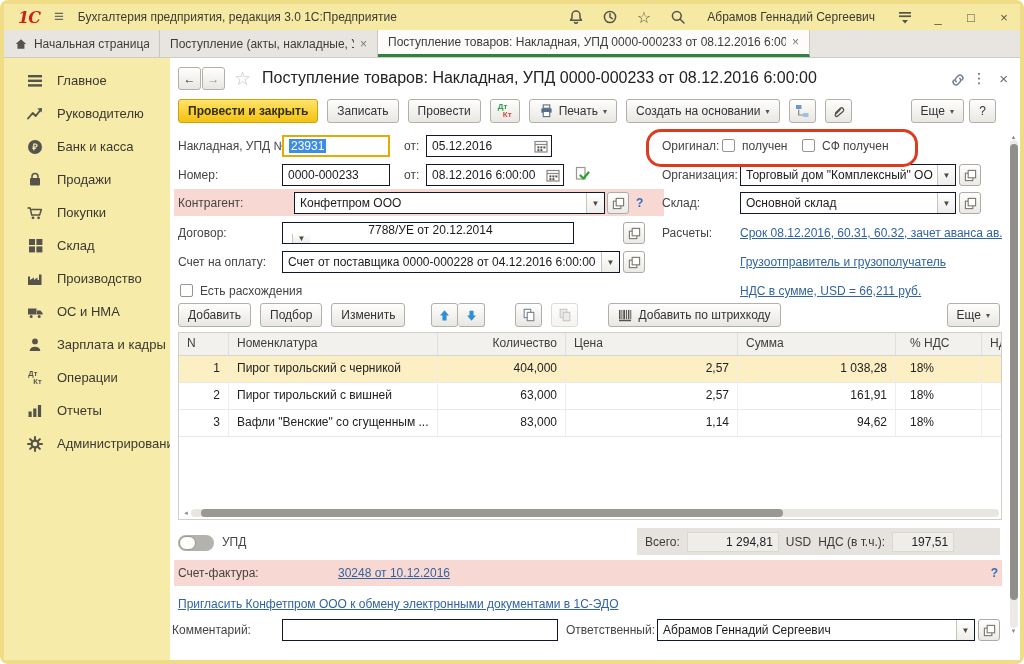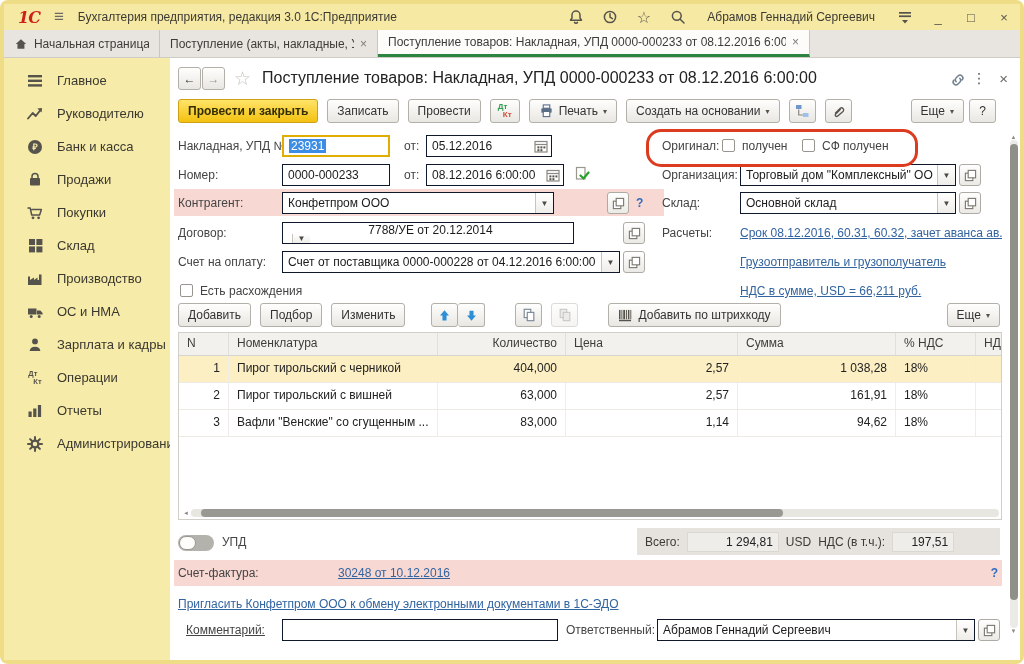--- a/index.html
+++ b/index.html
@@ -58,21 +58,21 @@
 
   
   .tbl{position:absolute;left:8px;top:274px;width:824px;height:188px;border:1px solid #d2cfc9;box-sizing:border-box;background:#fff;}
   .thead{display:flex;height:22px;background:#f3f1ed;border-bottom:1px solid #d8d5cf;color:#3f3d3a;}
   .th{padding:3px 8px;box-sizing:border-box;border-right:1px solid #e2dfda;overflow:hidden;white-space:nowrap;}
   .tr{display:flex;height:26px;border-bottom:1px solid #edeae6;align-items:stretch;cursor:pointer;}
   .td{padding:5px 8px;box-sizing:border-box;border-right:1px solid #f0ede9;overflow:hidden;white-space:nowrap;color:#222;}
   .num{text-align:right;}
   .tr.sel{background:#fcefc4;}
   .c0{width:50px;flex:0 0 auto;} .c1{width:209px;flex:0 0 auto;} .c2{width:128px;flex:0 0 auto;text-align:right;}
-  .c3{width:172px;flex:0 0 auto;} .c4{width:158px;flex:0 0 auto;} .c5{width:80px;flex:0 0 auto;}
+  .c3{width:172px;flex:0 0 auto;} .c4{width:158px;flex:0 0 auto;} .c5{width:80px;flex:0 0 auto;margin-left:6px;}
   .c6{flex:1;border-right:none;}
   .hscroll{position:absolute;left:2px;right:2px;bottom:2px;height:9px;display:flex;align-items:center;}
   .hs-track{flex:1;height:8px;background:#e8e6e1;border-radius:4px;position:relative;}
   .hs-thumb{position:absolute;left:10px;width:72%;top:0;height:8px;background:#9a9892;border-radius:4px;cursor:pointer;}
   .sarr{color:#8b8a85;font-size:6px;padding:0 2px;cursor:pointer;}
 
   
   .toggle{position:absolute;left:8px;top:5px;width:36px;height:16px;background:#b4b2ac;border-radius:9px;cursor:pointer;}
   .knob{position:absolute;left:1px;top:1px;width:17px;height:14px;background:#fdfdfc;border-radius:8px;border:1px solid #98968f;box-sizing:border-box;}
   .totals{position:absolute;left:467px;top:-2px;width:363px;height:27px;background:#e6e3de;display:flex;align-items:center;gap:7px;padding:0 8px;box-sizing:border-box;color:#3c3a36;}
@@ -405,21 +405,21 @@
           <svg width="13" height="13" viewBox="0 0 14 14">
                 <rect x="1.5" y="4.5" width="8" height="8" fill="#fff" stroke="#7a7870" stroke-width="1.2"></rect>
                 <rect x="4.5" y="1.5" width="8" height="8" fill="#fff" stroke="#7a7870" stroke-width="1.2"></rect>
               </svg>
         </span>
       </div>
 
       <div class="pinkband" style="left:4px;top:131px;width:490px;height:27px;"></div>
       <div class="row" style="top:133px;">
         <span class="fl" style="left:8px;">Контрагент:</span>
-        <div class="tbox" style="left:112px;width:272px;">
+        <div class="tbox" style="left:124px;width:311px;">
           <span class="val">Конфетпром ООО</span>
           <span class="dd">▼</span>
         </div>
         <span class="openbtn" style="left:437px;">
           <svg width="13" height="13" viewBox="0 0 14 14">
                 <rect x="1.5" y="4.5" width="8" height="8" fill="#fff" stroke="#7a7870" stroke-width="1.2"></rect>
                 <rect x="4.5" y="1.5" width="8" height="8" fill="#fff" stroke="#7a7870" stroke-width="1.2"></rect>
               </svg>
         </span>
         <span class="fl help" style="left:466px;">?</span>
@@ -591,21 +591,21 @@
         <span class="fl" style="left:8px;">Счет-фактура:</span>
         <span class="fl link" style="left:140px;margin-left:28px;">30248 от 10.12.2016</span>
         <span class="fl help" style="right:22px;">?</span>
       </div>
 
       <div class="row" style="top:534px;">
         <span class="fl link" style="left:8px;">Пригласить Конфетпром ООО к обмену электронными документами в 1С-ЭДО</span>
       </div>
 
       <div class="row" style="top:560px;">
-        <span class="fl" style="left:16px;text-decoration:underline;">Комментарий:</span>
+        <span class="fl" style="left:2px;">Комментарий:</span>
         <div class="tbox" style="left:112px;width:276px;">
               <span class="val"></span>
             </div>
         <span class="fl" style="left:396px;">Ответственный:</span>
         <div class="tbox" style="left:487px;width:318px;">
           <span class="val">Абрамов Геннадий Сергеевич</span>
           <span class="dd">▼</span>
         </div>
         <span class="openbtn" style="left:808px;">
           <svg width="13" height="13" viewBox="0 0 14 14">

